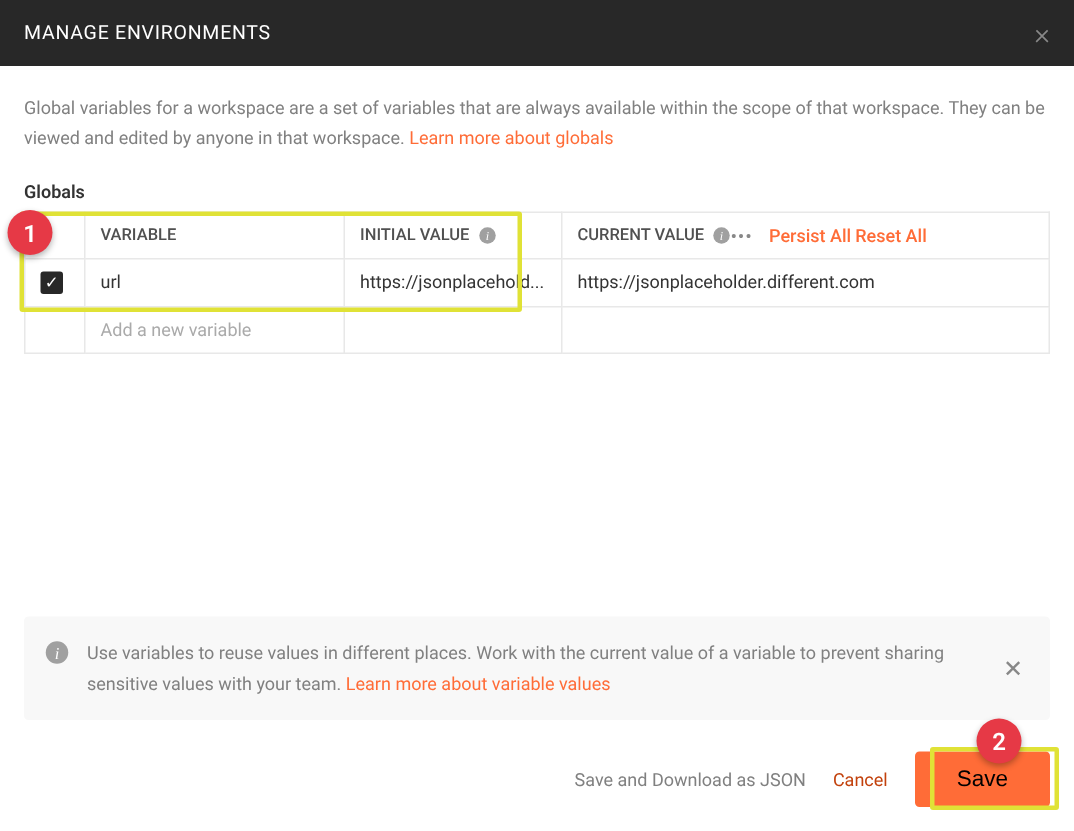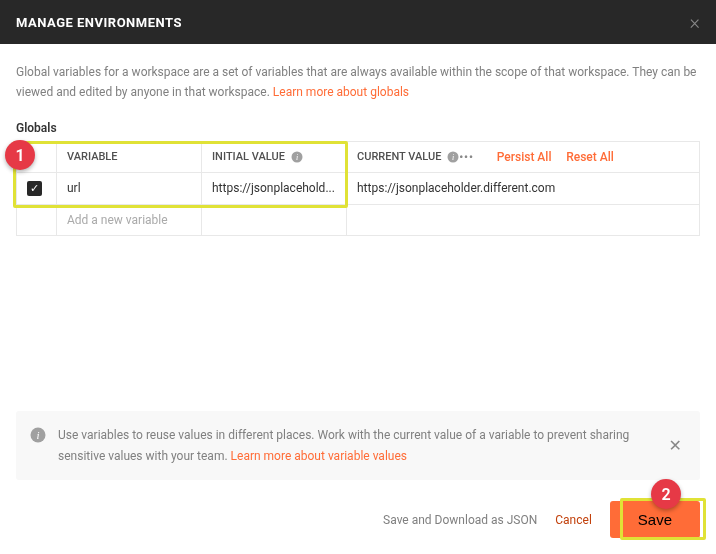--- a/index.html
+++ b/index.html
@@ -1,37 +1,37 @@
 <!DOCTYPE html>
 <html><head>
   <meta charset="utf-8">
   <style>
     * { box-sizing: border-box; margin: 0; padding: 0; }
     body { font-family: -apple-system, BlinkMacSystemFont, "Segoe UI", Roboto, Arial, sans-serif; font-size: 12px; color: #333; width: 716px; height: 554px; background: #fff; overflow: hidden; position: relative; }
     
     .header { background: #282828; color: #fff; padding: 10px 16px; display: flex; justify-content: space-between; align-items: center; }
-    .header-title { font-size: 13px; font-weight: 700; letter-spacing: 0.5px; text-align: center; }
+    .header-title { font-size: 13px; font-weight: 400; letter-spacing: 0.5px; text-align: center; }
     .close-x { color: #888; font-size: 20px; cursor: pointer; font-weight: 300; }
     
     .body { padding: 18px 16px 0 16px; }
     .description { color: #808080; font-size: 12px; line-height: 1.7; margin-bottom: 18px; }
     .description a { color: #ff6c37; text-decoration: none; text-align: center; }
     
     .section-title { font-size: 12px; color: #333; font-weight: 600; margin-bottom: 6px; }
     
     .table { border: 1px solid #e8e8e8; border-collapse: collapse; width: 100%; table-layout: fixed; }
     .table th, .table td { border: 1px solid #e8e8e8; padding: 8px 10px; text-align: left; font-weight: normal; vertical-align: middle; font-size: 12px; }
     .table th { color: #505050; font-size: 11px; font-weight: 500; background: #fff; }
     .col-check { width: 40px; text-align: center; }
-    .col-var { width: 145px; }
+    .col-var { width: 173px; }
     .col-init { width: 145px; }
     .col-actions { text-align: right; white-space: nowrap; }
     .info-icon { display: inline-flex; align-items: center; margin-left: 3px; vertical-align: middle; }
     .dots { color: #888; letter-spacing: 1px; font-weight: bold; margin-right: 8px; }
-    .action-link { color: #ff6c37; cursor: pointer; margin-left: 12px; font-size: 12px; }
+    .action-link { color: #ff6c37; cursor: pointer; margin-left: 0; font-size: 12px; }
     
     .checkbox { width: 15px; height: 15px; background: #282828; border-radius: 2px; display: inline-flex; align-items: center; justify-content: center; color: #fff; font-size: 11px; }
     .placeholder-text { color: #aaa; }
     .truncate { white-space: nowrap; overflow: hidden; text-overflow: ellipsis; }
     
     
     .hl-row { position: absolute; border: 3px solid #e0e236; pointer-events: none; }
     .hl1 { top: 141px; left: 13px; width: 335px; height: 67px; border-radius: 2px; }
     .hl2 { bottom: 14px; right: 10px; width: 86px; height: 42px; border-radius: 2px; }
     

